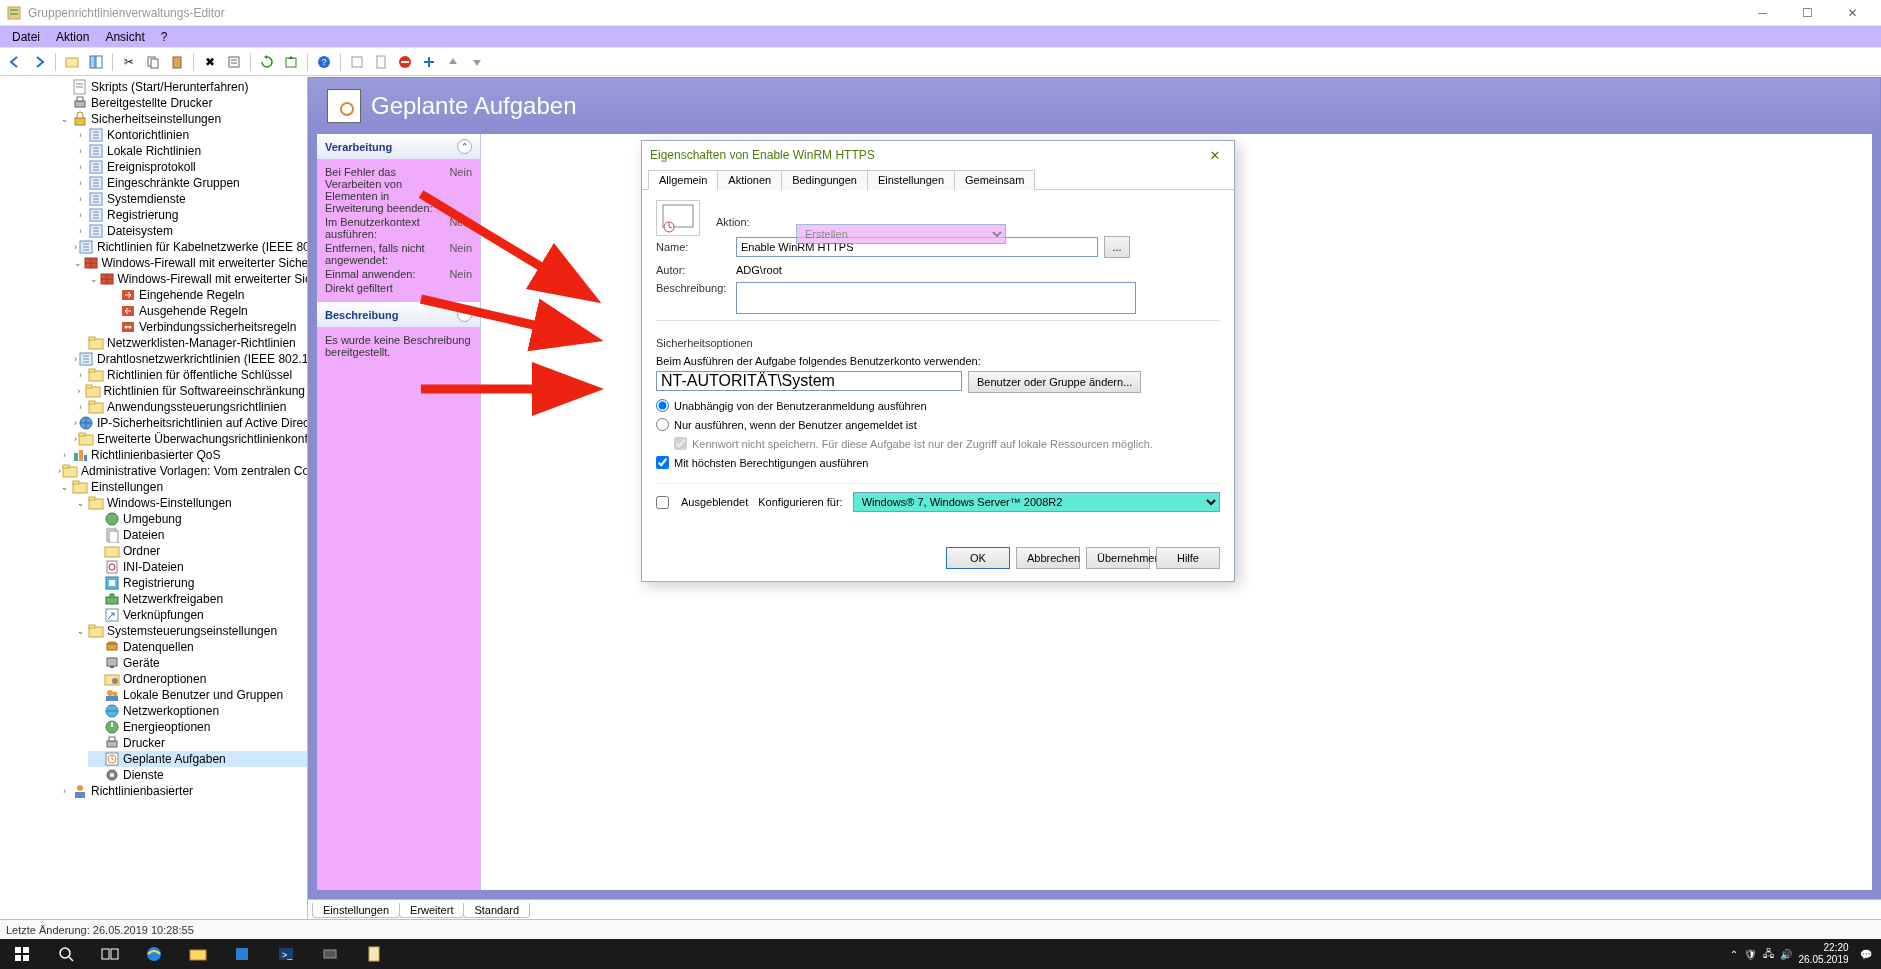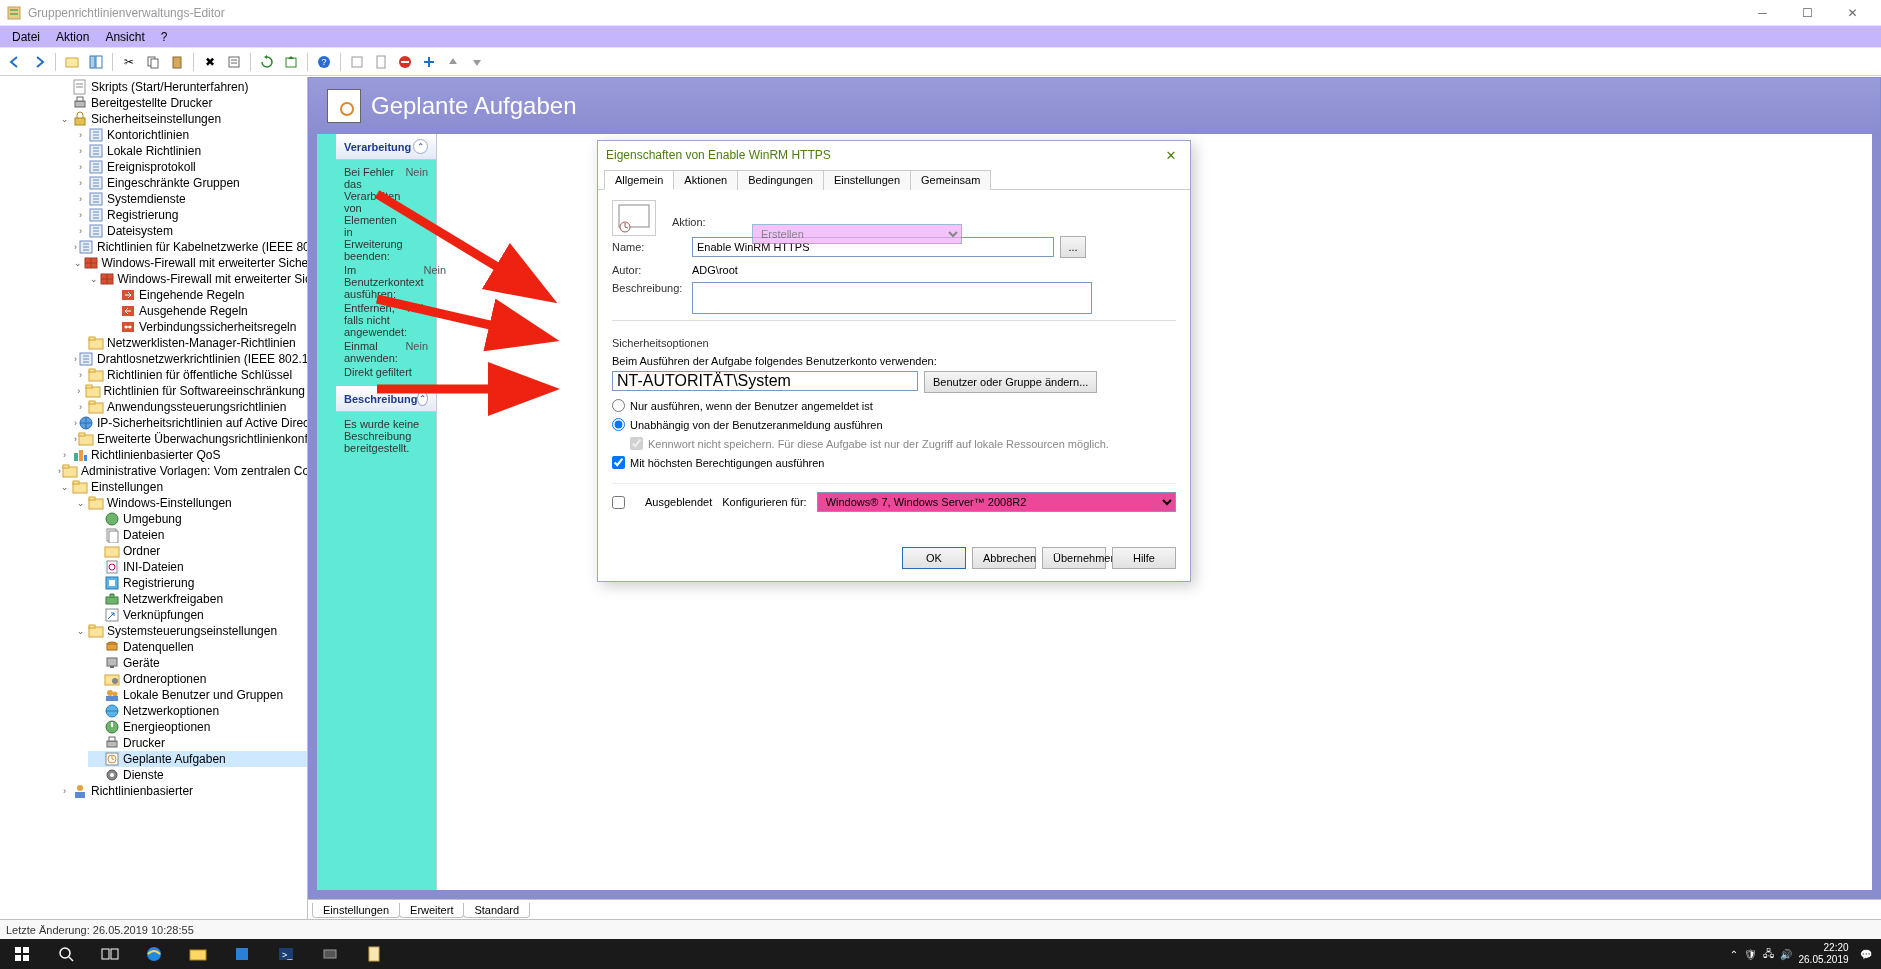--- a/index.html
+++ b/index.html
@@ -37,21 +37,21 @@
 
   
   .content { flex: 1; display: flex; flex-direction: column; background: #fff; position: relative; }
   .content-inner { flex: 1; background: #8a8cd0; position: relative; overflow: hidden; border: 1px solid #8a8cd0; }
   .header-band { height: 56px; background: linear-gradient(to bottom, #9a9bda, #8a8cd0); display: flex; align-items: center; padding-left: 18px; color: #fff; font-size: 24px; font-weight: 400; }
   .header-band .hicon { width: 34px; height: 34px; margin-right: 10px; background: #fff; border: 1px solid #666; display: flex; align-items: center; justify-content: center; position: relative; }
   .header-band .hicon::after { content: ''; position: absolute; width: 10px; height: 10px; border: 2px solid #d83; border-radius: 50%; right: 6px; bottom: 6px; }
   .content-body { position: absolute; top: 56px; left: 8px; right: 8px; bottom: 8px; background: #fff; display: flex; }
 
   
-  .details-pane { width: 120px; background: #5eead4; border-right: 1px solid #c2c8e0; display: flex; flex-direction: column; padding-left: 19px; }
+  .details-pane { width: 164px; background: #f0abfc; border-right: 1px solid #c2c8e0; display: flex; flex-direction: column; }
   .section-hdr { background: linear-gradient(to bottom, #fff, #e3e9f6); padding: 5px 8px; font-size: 11px; font-weight: bold; color: #1e3a8a; border-bottom: 1px solid #c2c8e0; display: flex; justify-content: space-between; align-items: center; }
   .section-hdr .collapse { width: 15px; height: 15px; border: 1px solid #9aa8cc; border-radius: 50%; background: #fff; display: inline-flex; align-items: center; justify-content: center; font-size: 8px; color: #5570b0; }
   .section-body { padding: 6px 8px; font-size: 11px; color: #333; }
   .kvrow { display: flex; justify-content: space-between; margin-bottom: 2px; }
   .kvrow .k { flex: 1; color: #333; }
   .kvrow .v { color: #555; }
   .section-body .grey { color: #999; }
 
   
   .dialog { position: absolute; left: 160px; top: 6px; width: 594px; height: 442px; background: #fff; border: 1px solid #9aa8cc; box-shadow: 4px 4px 14px rgba(0,0,0,0.2); display: flex; flex-direction: column; }
@@ -73,21 +73,21 @@
   .security-box .radio-row, .security-box .check-row { display: flex; align-items: center; margin: 6px 0; font-size: 11px; gap: 5px; }
   .security-box .check-row.indent { margin-left: 18px; color: #888; }
   .userrow { display: flex; gap: 6px; margin: 4px 0 4px 0; }
   .userrow input { flex: 1; font-size: 16px; padding: 2px 4px; border: 1px solid #7a9ac0; background: #fff; height: 20px; }
   .userrow button, .btn { font-size: 11px; padding: 2px 10px; border: 1px solid #adadad; background: #e1e1e1; background: linear-gradient(to bottom, #f5f5f5, #e1e1e1); cursor: default; height: 22px; }
   .dlg-footer { padding: 8px 14px 12px; display: flex; justify-content: flex-end; gap: 6px; }
   .dlg-footer .btn { width: 64px; }
   .dlg-footer .btn.primary { border-color: #2a6bb5; }
 
   .lower-row { display: flex; align-items: center; gap: 10px; margin-top: 14px; padding-top: 8px; border-top: 1px solid #eee; }
-  .lower-row select { flex: 1; font-size: 11px; padding: 2px 4px; border: 1px solid #7a9ac0; height: 20px; background: #ec4899; }
+  .lower-row select { flex: 1; font-size: 11px; padding: 2px 4px; border: 1px solid #7a9ac0; height: 20px; background: #5eead4; }
 
   
   .bottom-tabs { height: 20px; background: #fff; border-top: 1px solid #c0c0c0; display: flex; align-items: flex-end; padding-left: 4px; }
   .btab { padding: 1px 10px; font-size: 11px; border: 1px solid #c0c0c0; border-top: none; border-radius: 0 0 4px 4px; margin-right: -1px; background: #fff; position: relative; top: -1px; }
 
   
   .statusbar { height: 20px; border-top: 1px solid #c0c0c0; display: flex; align-items: center; padding: 0 6px; font-size: 11px; color: #333; background: #f8f8f8; }
 
   
   .taskbar { height: 30px; background: #1a1a1a; display: flex; align-items: stretch; color: #fff; }
@@ -899,39 +899,39 @@
               </div>
 
               <div class="security-box">
                 <div class="fieldset-label">Sicherheitsoptionen</div>
                 <div style="margin-bottom:4px;">Beim Ausführen der Aufgabe folgendes Benutzerkonto verwenden:</div>
                 <div class="userrow">
                   <input type="text" style="max-width: 306px;" value="NT-AUTORITÄT\System">
                   <button class="btn" style="width:auto; padding:2px 8px;">Benutzer oder Gruppe ändern...</button>
                 </div>
                 <div class="radio-row">
+                  <input type="radio" name="runwhen" checked="" style="">
+                  <span>Unabhängig von der Benutzeranmeldung ausführen</span>
+                </div>
+                <div class="radio-row">
                   <input type="radio" name="runwhen" style="">
                   <span>Nur ausführen, wenn der Benutzer angemeldet ist</span>
-                </div>
-                <div class="radio-row">
-                  <input type="radio" name="runwhen" checked="" style="">
-                  <span>Unabhängig von der Benutzeranmeldung ausführen</span>
                 </div>
                 <div class="check-row indent">
                   <input type="checkbox" checked="" disabled="" style="">
                   <span>Kennwort nicht speichern. Für diese Aufgabe ist nur der Zugriff auf lokale Ressourcen möglich.</span>
                 </div>
                 <div class="check-row">
                   <input type="checkbox" checked="" style="">
                   <span>Mit höchsten Berechtigungen ausführen</span>
                 </div>
               </div>
 
               <div class="lower-row">
-                <label style="display:flex; align-items:center; gap:20px;">
+                <label style="display:flex; align-items:center; gap:12px;">
                   <input type="checkbox" style="">
                   <span>Ausgeblendet</span>
                 </label>
                 <span>Konfigurieren für:</span>
                 <select>
                   <option>Windows® 7, Windows Server™ 2008R2</option>
                 </select>
               </div>
 
             </div>

